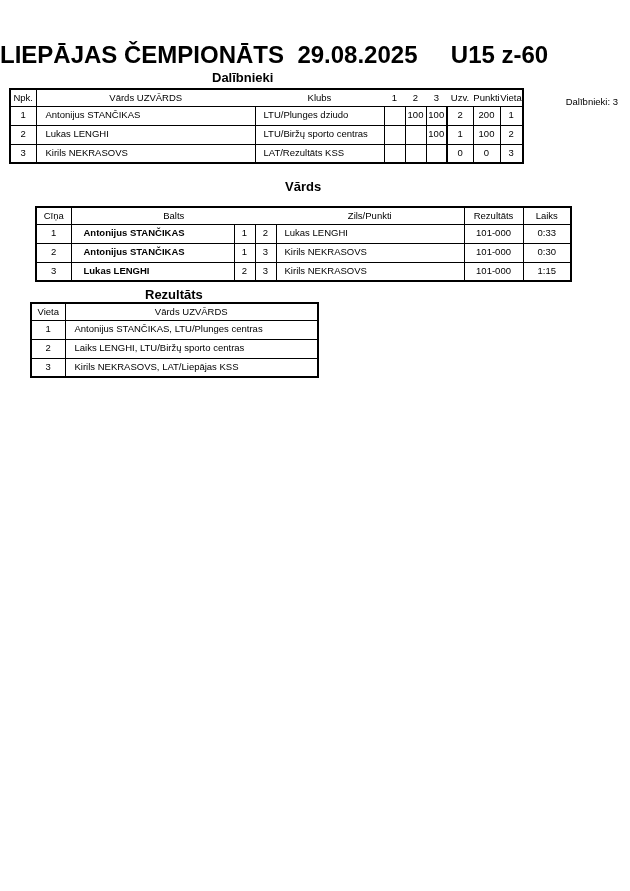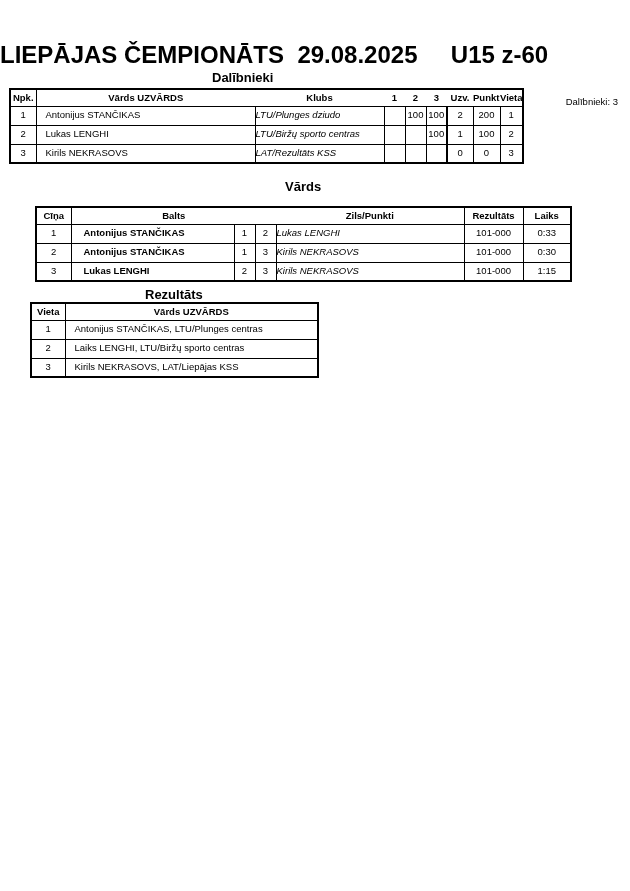--- a/index.html
+++ b/index.html
@@ -22,26 +22,26 @@
 
   table{
     position:absolute;border-collapse:collapse;table-layout:fixed;
     border:2px solid #000;background:#fff;
   }
   th,td{
     border:1px solid #000;font-size:9.5px;padding:0;margin:0;
     vertical-align:middle;text-align:center;overflow:hidden;white-space:nowrap;
     line-height:1.1;
   }
-  th{font-weight:bold;}
+  th{font-weight:normal;}
   thead tr{height:17px;}
   tbody tr{height:19px;}
 
   .al{text-align:left;padding-left:9px;}
-  .al8{text-align:left;padding-left:0;font-style:italic;}
+  .al8{text-align:left;padding-left:8px;}
   .al12{text-align:left;padding-left:12px;}
   .bold{font-weight:bold;}
 
   
   #t1{left:9px;top:88px;width:513px;}
   #t1 th.no-v{border-left:none;border-right:none;}
   #t1 th.first{border-left:none;}
   #t1 .thick-l{border-left:2px solid #000;}
   
   #t2{left:35px;top:206px;width:535px;}

